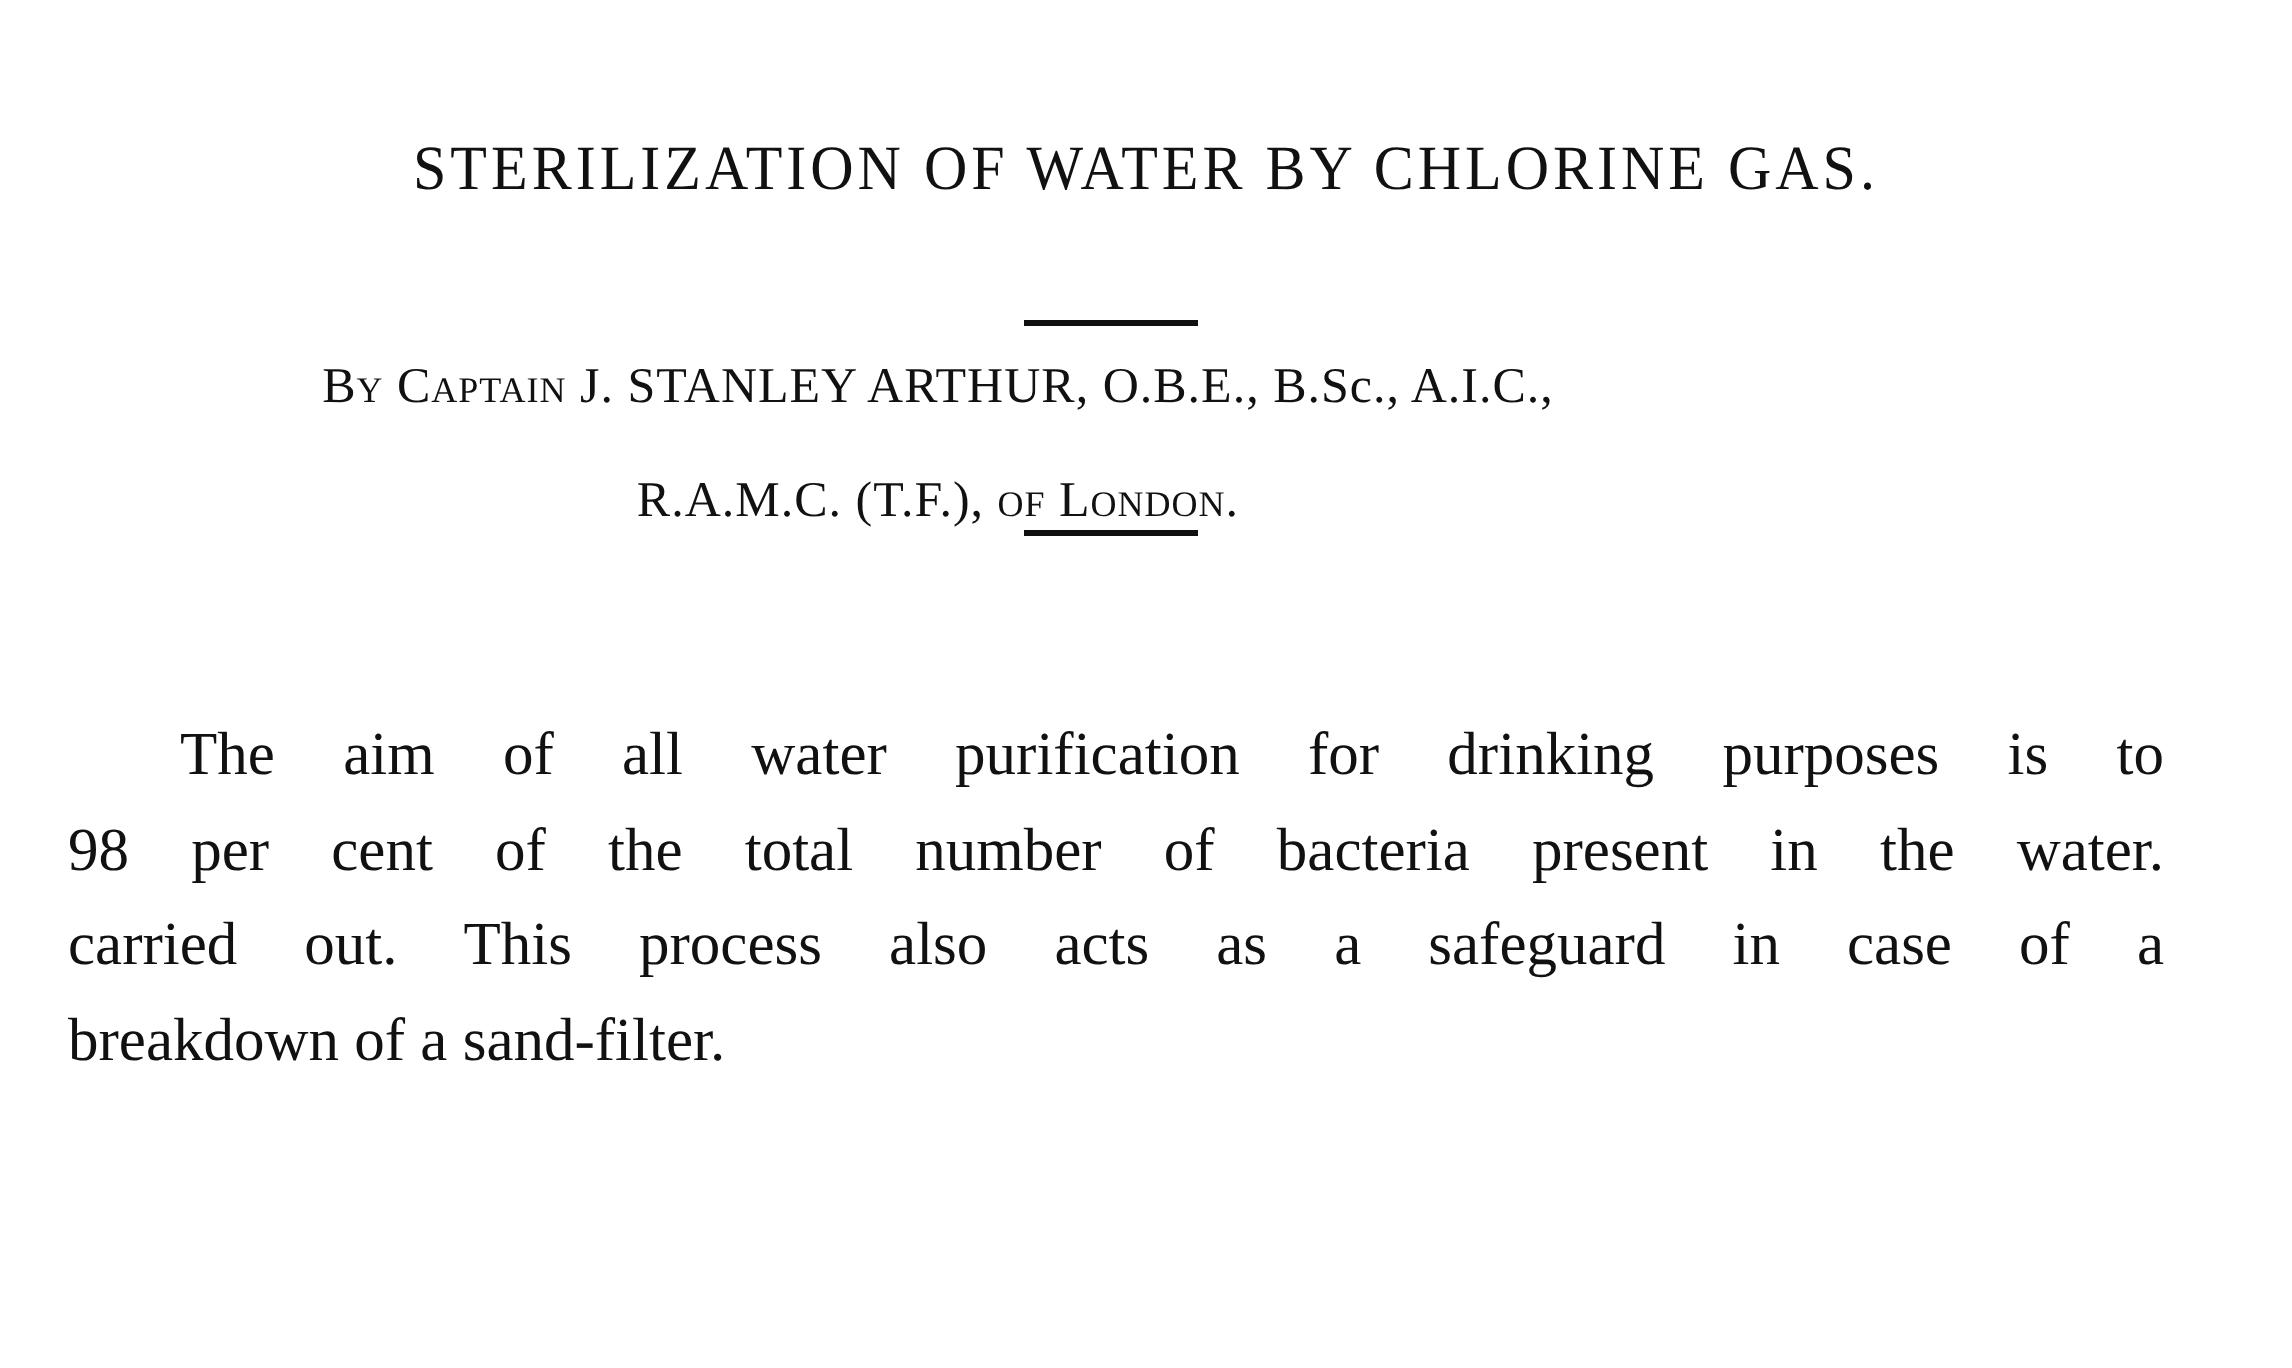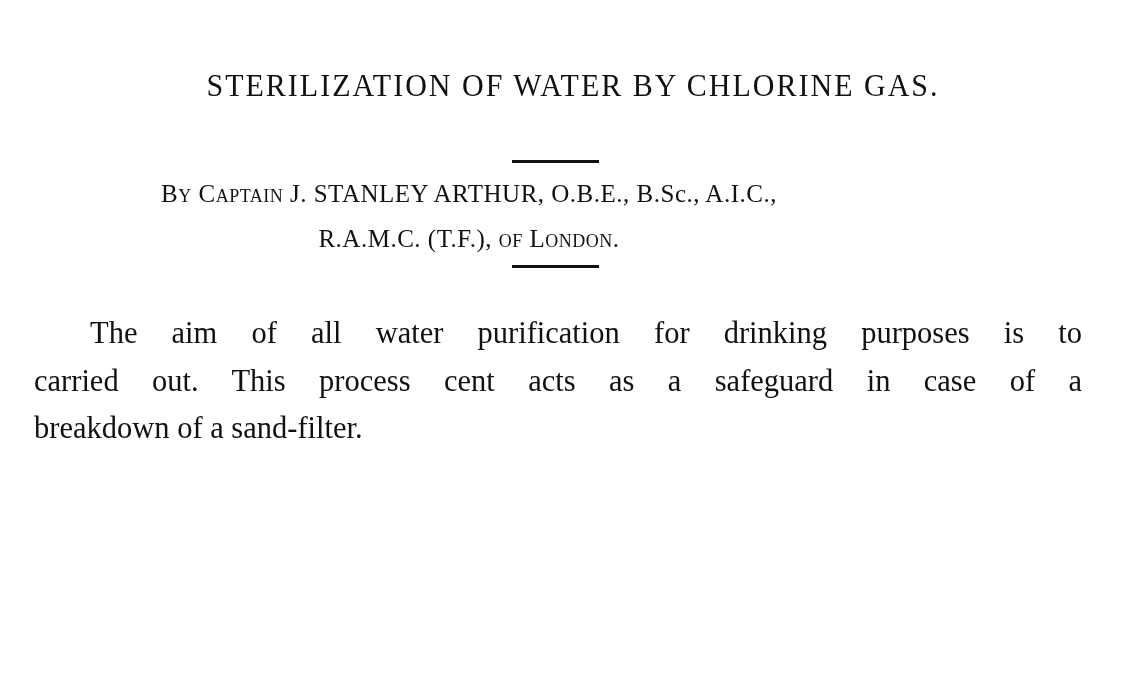--- a/index.html
+++ b/index.html
@@ -38,21 +38,21 @@
     .byline {
       position: absolute;
       left: 0;
       width: 938px;
       text-align: center;
       font-family: "Liberation Serif", serif;
       font-size: 25px;
       letter-spacing: 0.5px;
     }
     .byline-1 { top: 180px; }
-    .byline-2 { top: 225px; }
+    .byline-2 { top: 237px; }
     .sc {
       font-variant: small-caps;
     }
     .body-text {
       position: absolute;
       left: 34px;
       top: 310px;
       width: 1048px;
       font-family: "Liberation Serif", serif;
       font-size: 30.5px;
@@ -60,21 +60,21 @@
       text-align: justify;
       margin: 0;
     }
     .line {
       display: block;
       text-align: justify;
       text-align-last: justify;
       white-space: nowrap;
       height: 47.5px;
     }
-    .line.indent { padding-left: 56px; }
+    .line.indent { padding-left: 56px; margin-top: 44px; }
     .line.last { text-align-last: left; }
   </style>
 </head>
 <body>
 
 <h1 class="title">STERILIZATION OF WATER BY CHLORINE GAS.</h1>
 
 <div class="rule rule-1"></div>
 
 <div class="byline byline-1">
@@ -83,15 +83,16 @@
 </div>
 <div class="byline byline-2">
   <span>R.A.M.C. (T.F.),</span>
   <span class="sc">of London.</span>
 </div>
 
 <div class="rule rule-2"></div>
 
 <div class="body-text">
   <span class="line indent">The aim of all water purification for drinking purposes is to</span>
-  <span class="line">carried out.  This process cent acts as a safeguard in case of a</span>
+  <span class="line">98 per cent of the total number of bacteria present in the water.</span>
+  <span class="line">carried out.  This process also acts as a safeguard in case of a</span>
   <span class="line last">breakdown of a sand-filter.</span>
 </div>
 
 </body></html>

